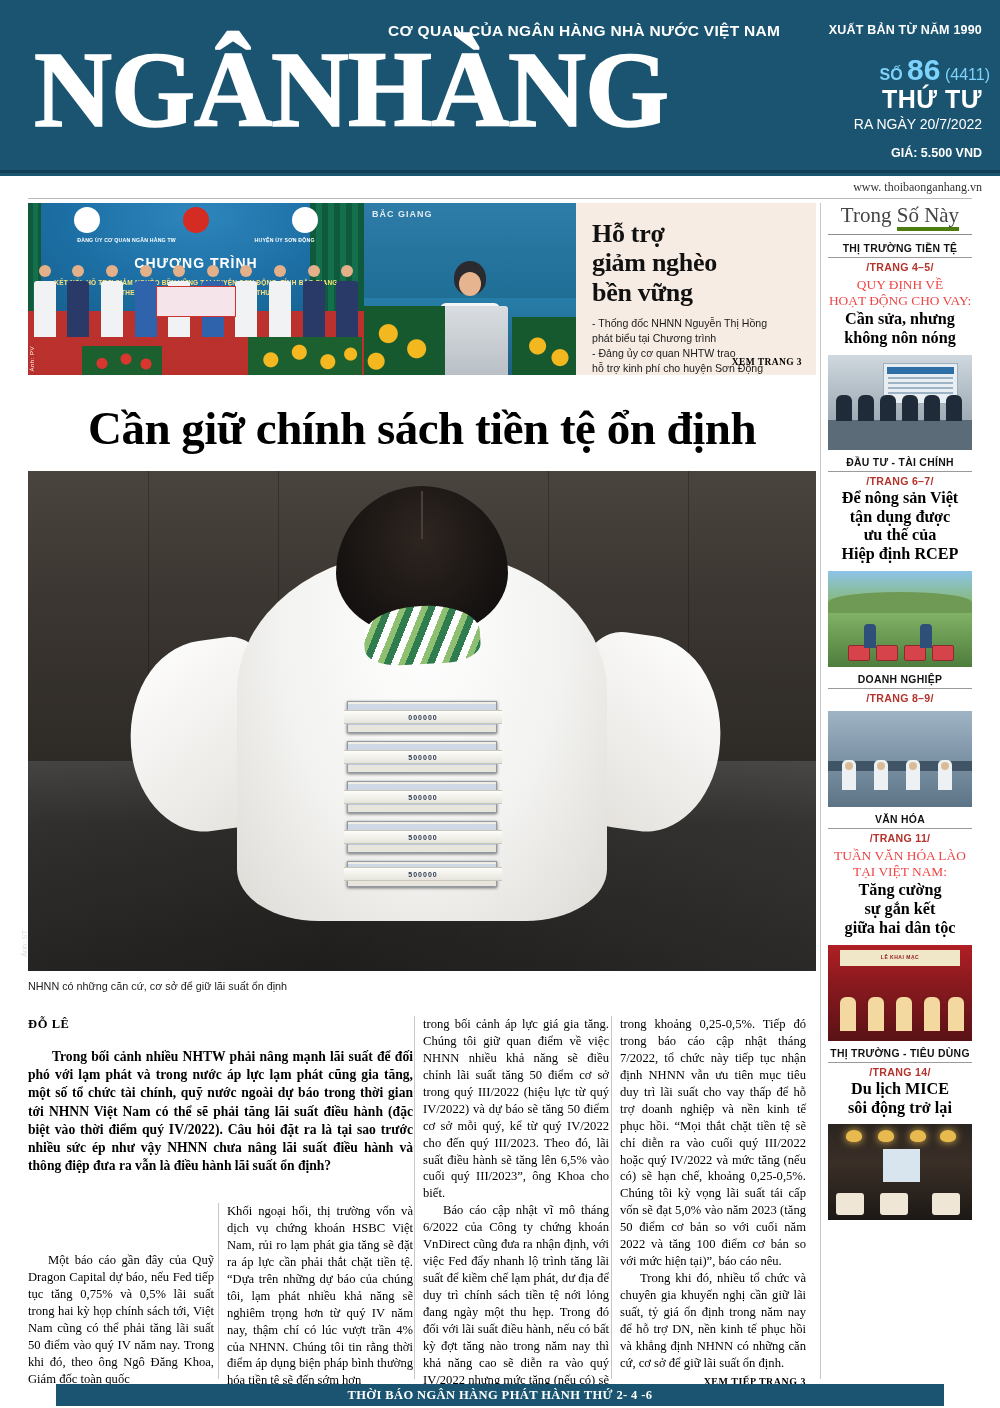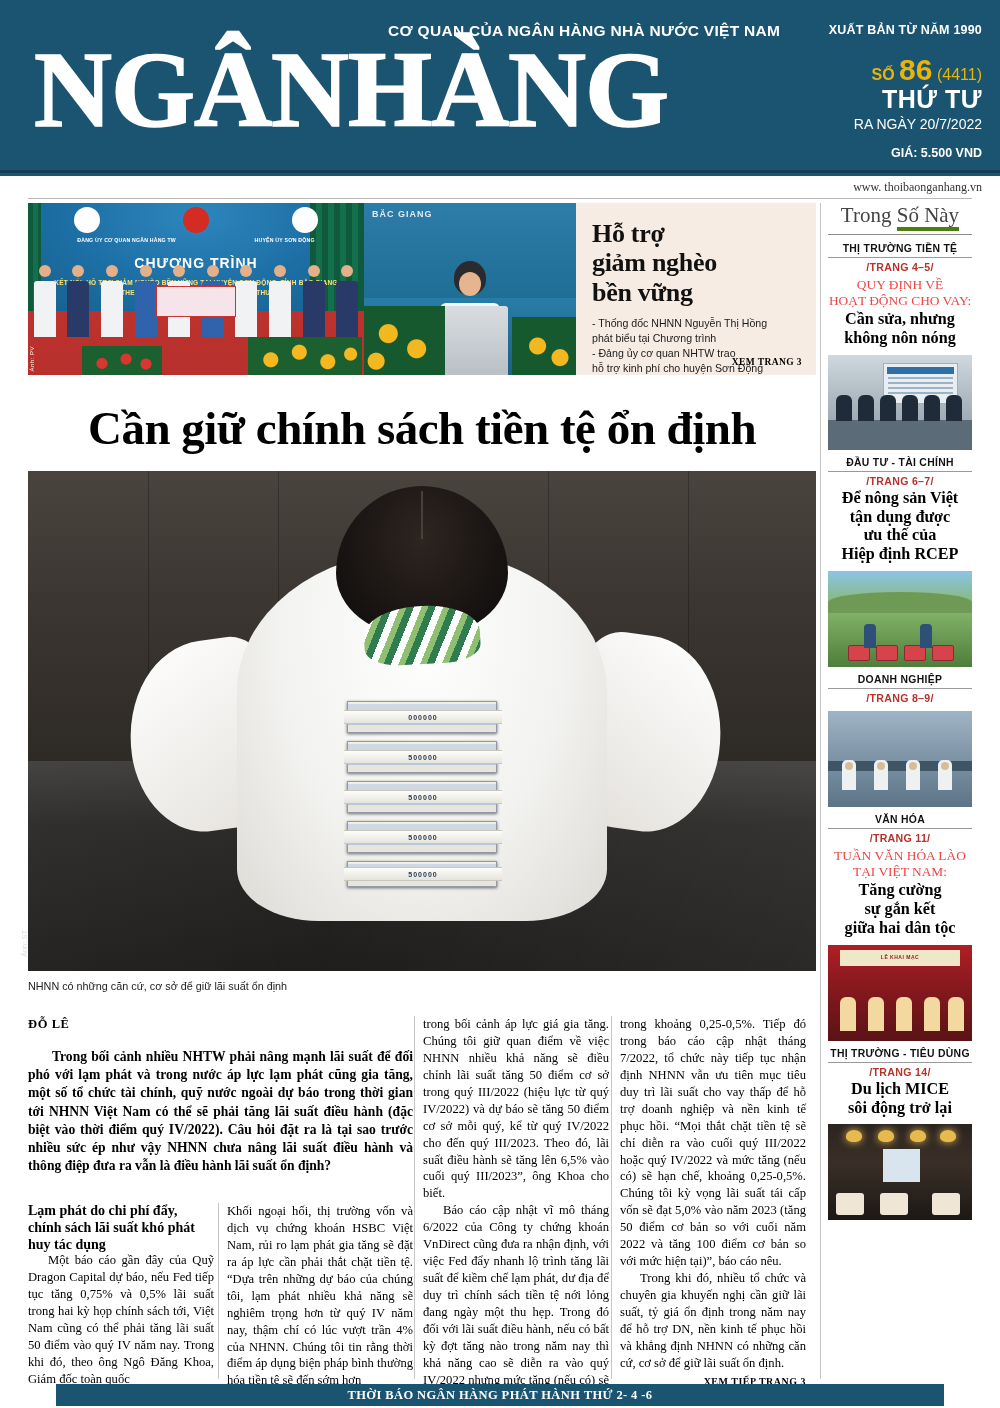--- a/index.html
+++ b/index.html
@@ -35,22 +35,22 @@
     position: absolute; left: 388px; top: 22px;
     font-size: 15.5px; font-weight: bold; letter-spacing: .3px;
     color: #ffffff;
   }
   .mh-since {
     position: absolute; right: 18px; top: 23px;
     font-size: 12.5px; font-weight: bold; letter-spacing: .2px;
     color: #fff; text-align: right;
   }
   .mh-issue {
-    position: absolute; right: 18px; top: 53px; text-align: right;
-    color: #eab308; font-size: 16px; font-weight: bold; margin-left: 28px;
+    position: absolute; right: 10px; top: 53px; text-align: right;
+    color: #7dd3fc; font-size: 16px; font-weight: bold; margin-left: 28px;
   }
   .mh-issue .num { font-size: 30px; font-weight: bold; }
   .mh-issue .paren { font-size: 16px; font-weight: normal; }
   .mh-day {
     position: absolute; right: 18px; top: 85px; text-align: right;
     font-size: 25px; font-weight: bold; letter-spacing: .5px; color:#fff;
   }
   .mh-date {
     position: absolute; right: 18px; top: 116px; text-align: right;
     font-size: 14px; color: #fff;
@@ -442,21 +442,20 @@
       <div class="money-band">500000</div>
     </div>
   </div>
   <div class="hero-credit">Ảnh: ST</div>
   <div class="hero-caption">NHNN có những căn cứ, cơ sở để giữ lãi suất ổn định</div>
 
   <div class="byline">ĐỖ LÊ</div>
 
   <div class="lead">Trong bối cảnh nhiều NHTW phải nâng mạnh lãi suất  để đối phó với lạm phát và trong nước áp lực lạm phát cũng gia tăng, một số tổ chức tài chính, quỹ nước ngoài dự báo trong thời gian tới NHNN Việt Nam có thể sẽ phải tăng lãi suất điều hành (đặc biệt vào thời điểm quý IV/2022). Câu hỏi đặt ra là tại sao trước nhiều sức ép như vậy NHNN chưa nâng lãi suất điều hành và thông điệp đưa ra vẫn là điều hành lãi suất ổn định?</div>
 
-  <div class="subhead">Lạm phát do chi phí đẩy, chính sách lãi suất khó phát huy tác dụng</div>
 
   <div class="col col1">
     <p>Một báo cáo gần đây của Quỹ Dragon Capital dự báo, nếu Fed tiếp tục tăng 0,75% và 0,5% lãi suất trong hai kỳ họp chính sách tới, Việt Nam cũng có thể phải tăng lãi suất 50 điểm vào quý IV năm nay. Trong khi đó, theo ông Ngô Đăng Khoa, Giám đốc toàn quốc</p>
   </div>
 
   <div class="col col2">
     <p class="cont">Khối ngoại hối, thị trường vốn và dịch vụ chứng khoán HSBC Việt Nam, rủi ro lạm phát gia tăng sẽ đặt ra áp lực cần phải thắt chặt tiền tệ. “Dựa trên những dự báo của chúng tôi, lạm phát nhiều khả năng sẽ nghiêm trọng hơn từ quý IV năm nay, thậm chí có lúc vượt trần 4% của NHNN. Chúng tôi tin rằng thời điểm áp dụng biện pháp bình thường hóa tiền tệ sẽ đến sớm hơn</p>
   </div>
 
   <div class="col col3">

